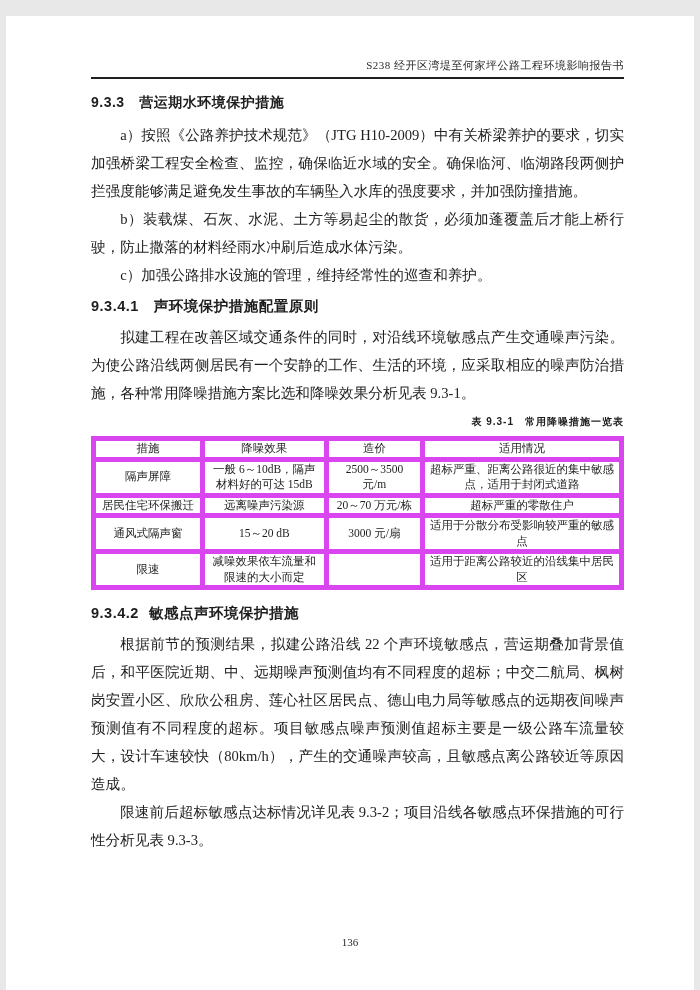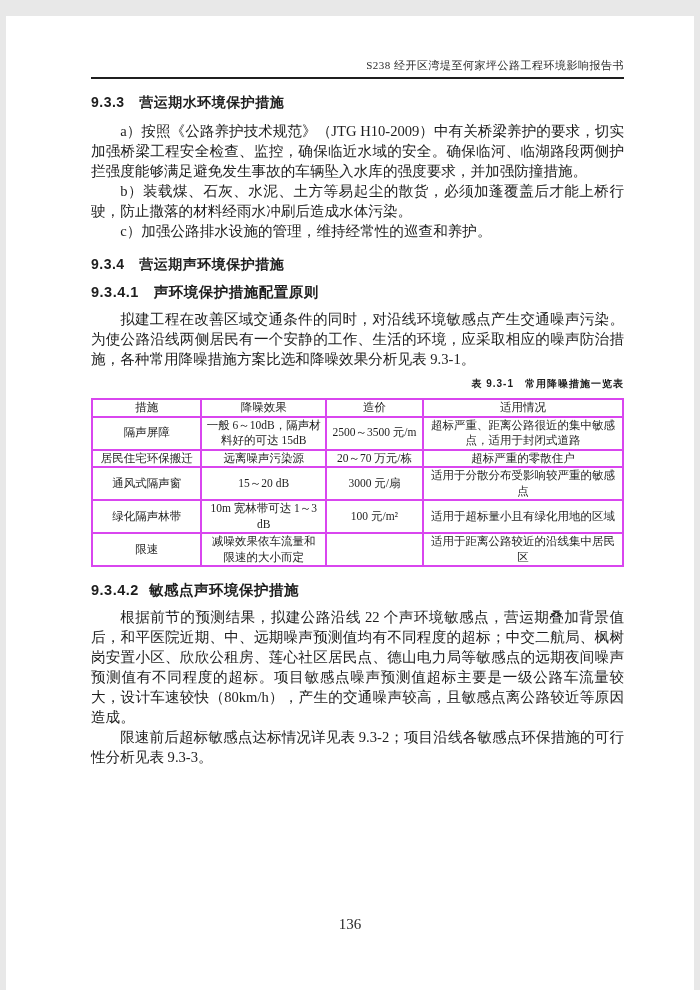--- a/index.html
+++ b/index.html
@@ -35,21 +35,21 @@
   }
   .h3{
     font-family:"Liberation Sans", sans-serif;
     font-size:14.5px;
     font-weight:bold;
     margin:8px 0 7px 0;
     letter-spacing:0.5px;
   }
   .para{
     font-size:14.6px;
-    line-height:20px;
+    line-height:28px;
     text-align:justify;
     text-indent:2em;
     margin:0;
   }
   .u{
     text-underline-offset:4px;
     text-decoration-thickness:1px;
   }
   .heading-num{ margin-right:0.7em; }
   .table-caption{
@@ -60,53 +60,52 @@
     margin:8px 0 7px 0;
     letter-spacing:1px;
   }
   table.noise{
     width:100%;
     border-collapse:collapse;
     border:1.5px solid #222;
     margin:0 0 6px 0;
   }
   table.noise th, table.noise td{
-    border:2px solid #d946ef;
+    border:5px solid #d946ef;
     font-size:11.5px;
     font-weight:normal;
     text-align:center;
     vertical-align:middle;
     padding:0 4px;
     line-height:1.35;
   }
   .page-number{
     position:absolute;
     left:0; right:0;
-    top:900px;
+    top:920px;
     text-align:center;
-    font-size:15px;
+    font-size:11px;
     color:#2a2a2a;
   }
 </style>
 </head>
 <body>
 
 <div class="page">
   <div class="content">
 
     <div class="doc-header">
       <span>S238 经开区湾堤至何家坪公路工程环境影响报告书</span>
     </div>
 
     <div class="h2">9.3.3　营运期水环境保护措施</div>
     <p class="para">a）按照《公路养护技术规范》（JTG H10-2009）中有关桥梁养护的要求，切实加强桥梁工程安全检查、监控，确保临近水域的安全。确保临河、临湖路段两侧护拦强度能够满足避免发生事故的车辆坠入水库的强度要求，并加强防撞措施。</p>
     <p class="para">b）装载煤、石灰、水泥、土方等易起尘的散货，必须加蓬覆盖后才能上桥行驶，防止撒落的材料经雨水冲刷后造成水体污染。</p>
     <p class="para">c）加强公路排水设施的管理，维持经常性的巡查和养护。</p>
 
-    <div class="h2">9.3.4　营运期声环境保护措施</div>
     <div class="h3">9.3.4.1　声环境保护措施配置原则</div>
     <p class="para">拟建工程在改善区域交通条件的同时，对沿线环境敏感点产生交通噪声污染。为使公路沿线两侧居民有一个安静的工作、生活的环境，应采取相应的噪声防治措施，各种常用降噪措施方案比选和降噪效果分析见表 9.3-1。</p>
 
     <div class="table-caption">表 9.3-1　常用降噪措施一览表</div>
 
     <table class="noise">
       <colgroup>
         <col style="width:20.6%">
         <col style="width:23.5%">
         <col style="width:18.2%">
@@ -131,26 +130,20 @@
           <td>20～70 万元/栋</td>
           <td>超标严重的零散住户</td>
         </tr>
         <tr>
           <td>通风式隔声窗</td>
           <td>15～20 dB</td>
           <td>3000 元/扇</td>
           <td>适用于分散分布受影响较严重的敏感点</td>
         </tr>
         <tr>
-          <td>绿化隔声林带</td>
-          <td>10m 宽林带可达 1～3 dB</td>
-          <td>100 元/m²</td>
-          <td>适用于超标量小且有绿化用地的区域</td>
-        </tr>
-        <tr>
           <td>限速</td>
           <td>减噪效果依车流量和限速的大小而定</td>
           <td></td>
           <td>适用于距离公路较近的沿线集中居民区</td>
         </tr>
       </tbody>
     </table>
 
     <div class="h3" style="margin-top:14px;">
       <span class="heading-num">9.3.4.2</span><span class="u">敏感点声环境保护措施</span>

